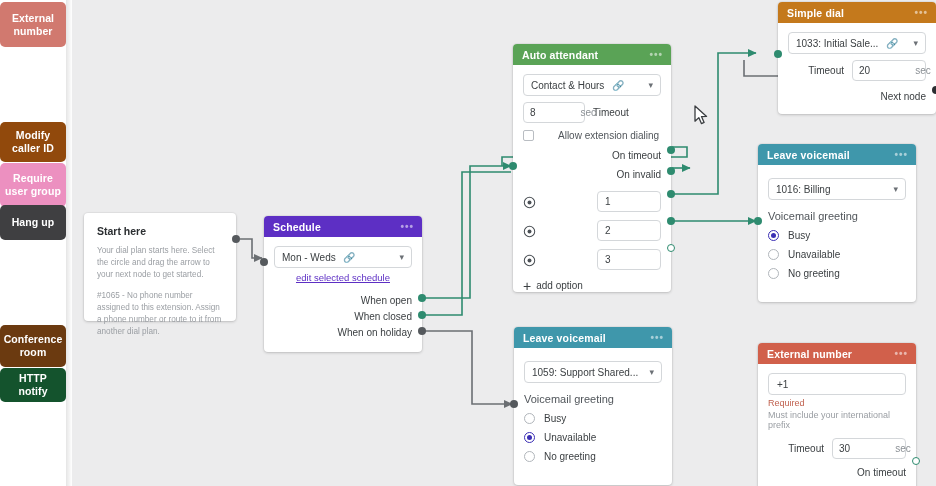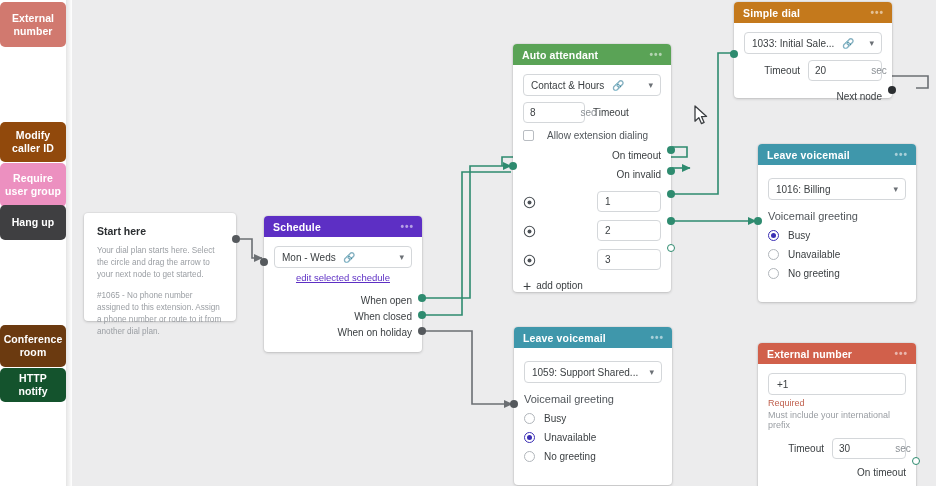--- a/index.html
+++ b/index.html
@@ -93,21 +93,21 @@
 
   .tmo-row { display: flex; align-items: center; margin-top: 6px; }
   .tmo-box {
     border: 1px solid #d4d7da; border-radius: 4px; background: #fff;
     height: 21px; display: flex; align-items: center;
     padding: 8px 6px; font-size: 10px; color: #3c4043; gap: 35px;
   }
   .tmo-box .unit { margin-left: auto; color: #8b9095; padding-left: 10px; }
   .tmo-label { font-size: 10px; color: #3c4043; }
 
-  .chk-row { display: flex; align-items: center; margin-top: 7px; gap: 13px; }
+  .chk-row { display: flex; align-items: center; margin-top: 7px; gap: 24px; }
   .chk {
     width: 11px; height: 11px; border: 1px solid #b9bdc2; border-radius: 2px;
     background: #fff; flex: none;
   }
   .chk-lbl { font-size: 10px; color: #51565b; }
 
   .port-row { display: flex; align-items: center; justify-content: flex-end; margin-top: 6px; }
   .port-lbl { font-size: 10px; color: #3c4043; }
 
   .opt-row { display: flex; align-items: center; margin-top: 8px; }
@@ -327,21 +327,21 @@
       </div>
     </div>
     <div class="handle h-green" style="left:-4px; top:118px;"></div>
     <div class="handle h-green" style="right:-4px; top:102px;"></div>
     <div class="handle h-green" style="right:-4px; top:123px;"></div>
     <div class="handle h-green" style="right:-4px; top:146px;"></div>
     <div class="handle h-green" style="right:-4px; top:173px;"></div>
     <div class="handle h-hollow" style="right:-4px; top:200px;"></div>
   </div>
 
-  <div class="node" style="left:734px; top:2px; width:158px; height:96px;">
+  <div class="node" style="left:778px; top:2px; width:158px; height:112px;">
     <div class="node-hdr" style="background:#c4791c;">
       <span>Simple dial</span>
       <span class="dots">•••</span>
     </div>
     <div class="node-body">
       <div class="select">
         <span class="sel-text">1033: Initial Sale...</span>
         <span class="link-ic">🔗</span>
         <span class="chev">▾</span>
       </div>

